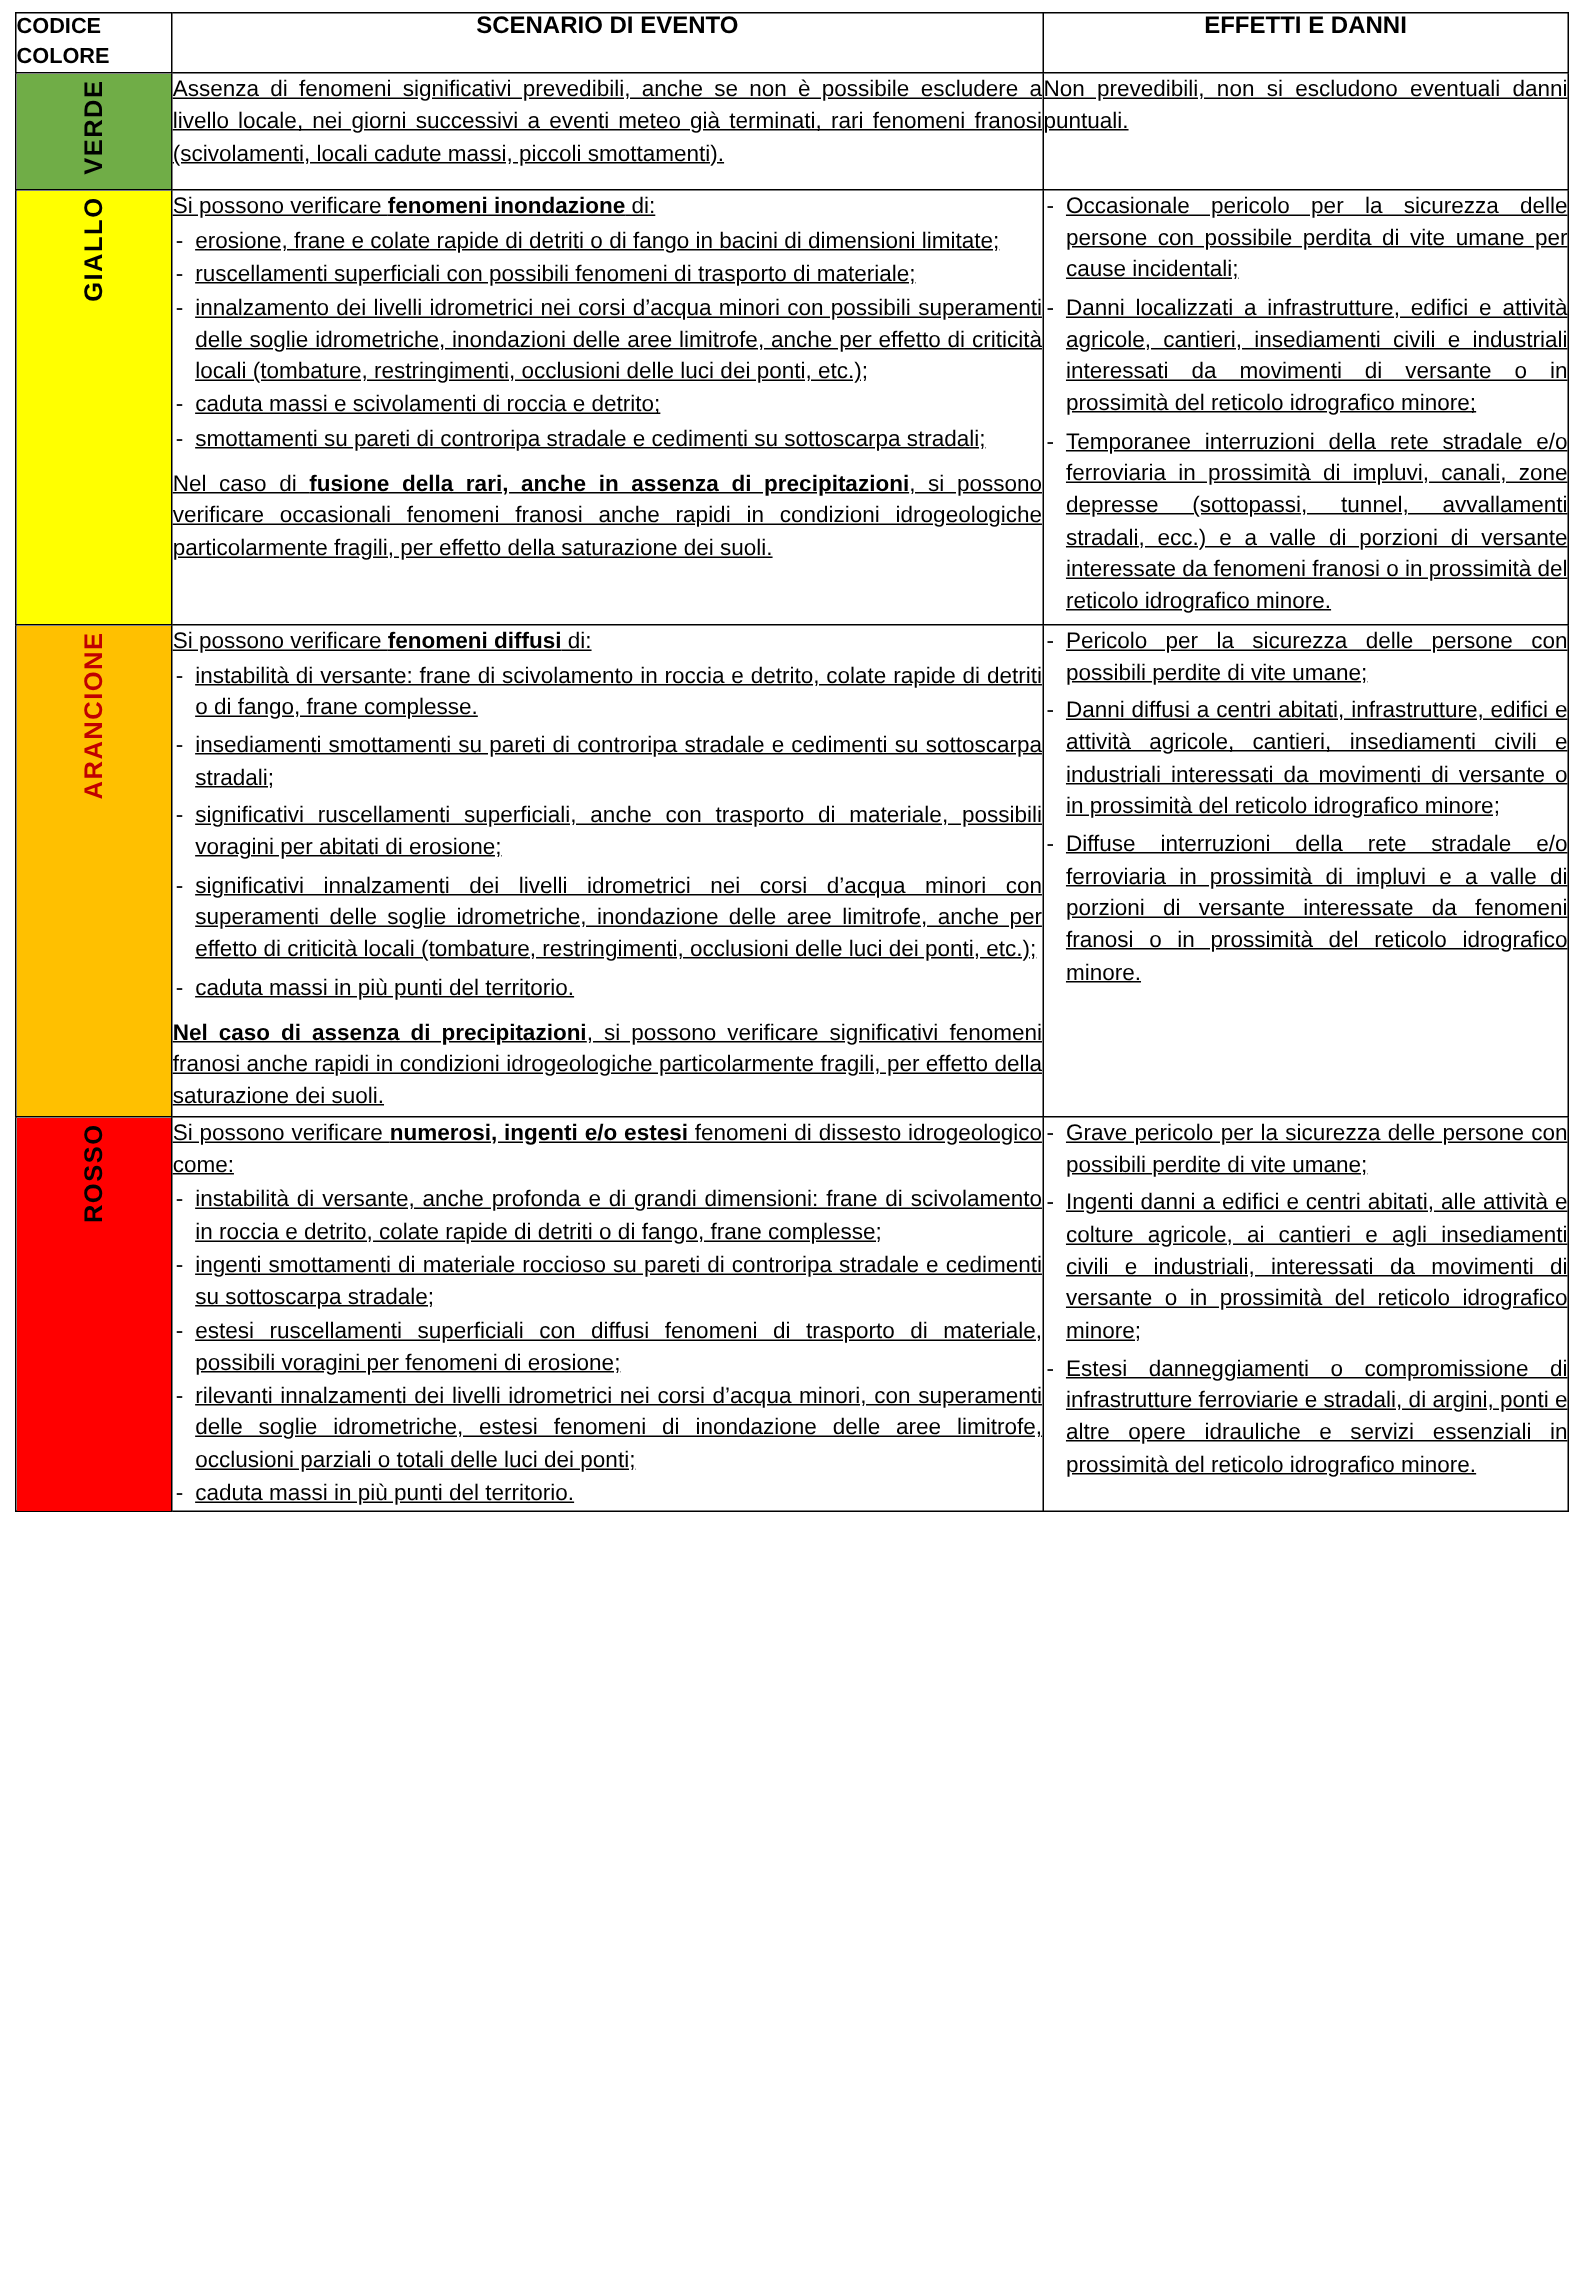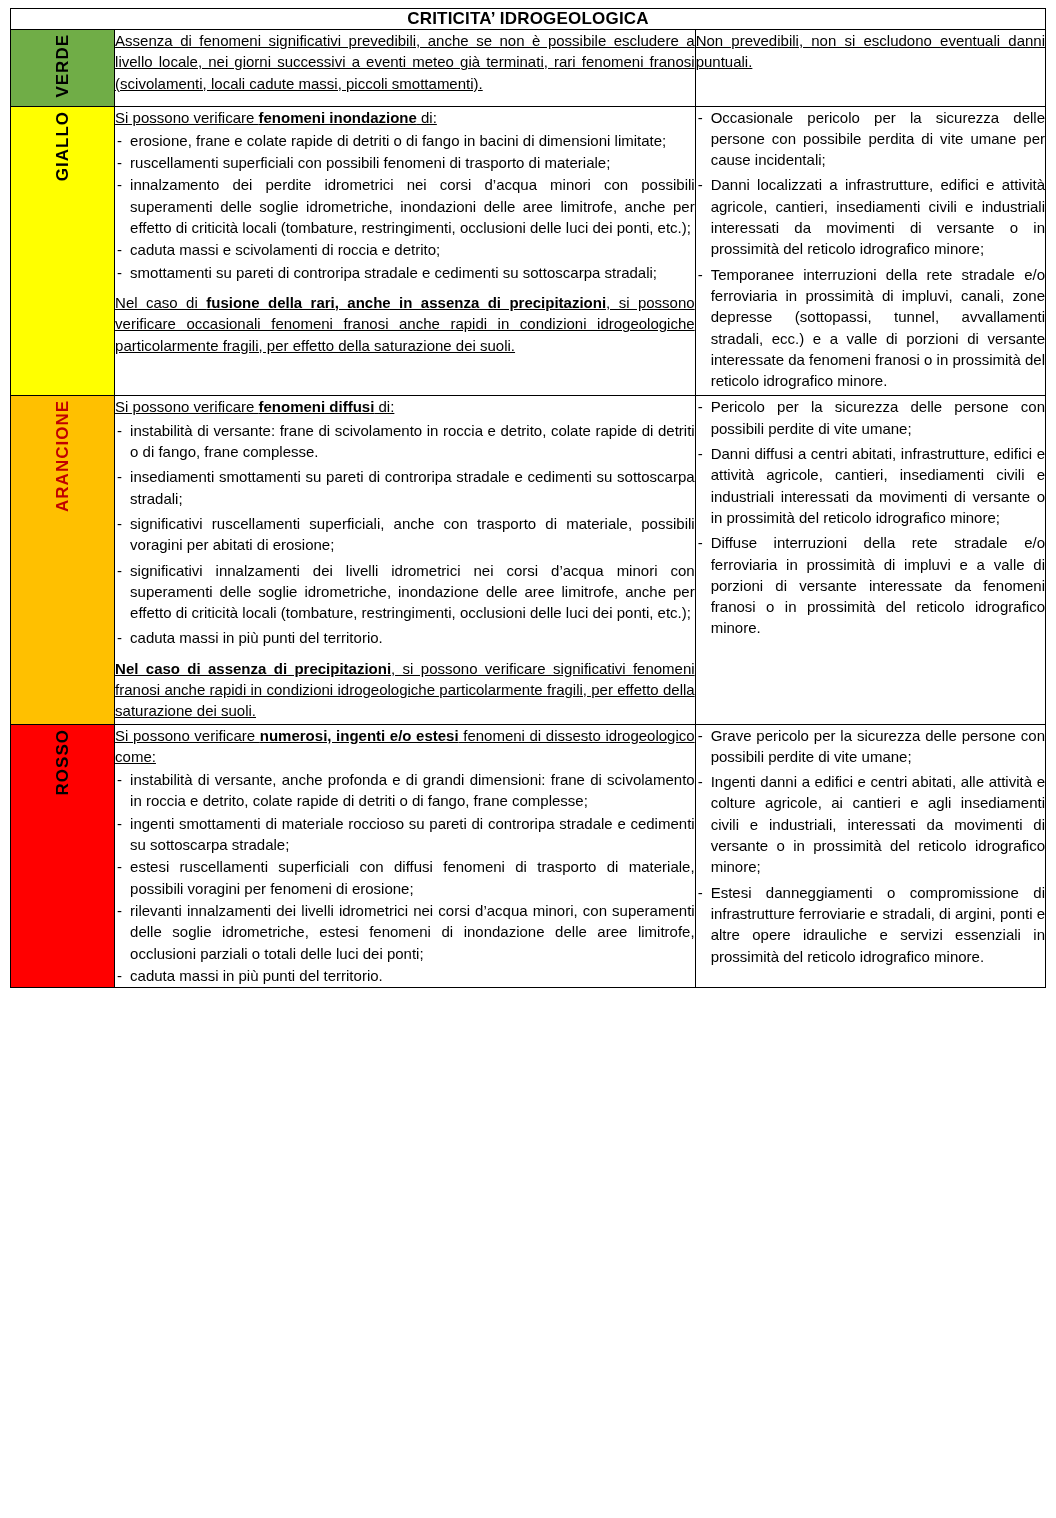--- a/index.html
+++ b/index.html
@@ -88,20 +88,21 @@
   ul.dash {
     list-style: none;
     margin: 0;
     padding: 0;
   }
   ul.dash li {
     position: relative;
     padding-left: 15px;
     margin: 0 0 1px 0;
     text-align: justify;
+    text-decoration: underline;
   }
   ul.dash li:before {
     content: "-";
     position: absolute;
     left: 2px;
     top: 0;
   }
   ul.dash.spaced li {
     margin-bottom: 4px;
   }
@@ -113,21 +114,23 @@
 
 <div class="page">
   <table class="criticita">
     <colgroup>
       <col class="col-code">
       <col class="col-scen">
       <col class="col-eff">
     </colgroup>
     <tbody>
       <tr>
-        <td class="title-cell" colspan="3">CRITICITA’ IDROGEOLOGICA</td>
+        <td class="head-cell head-code">CODICE COLORE</td>
+        <td class="head-cell">SCENARIO DI EVENTO</td>
+        <td class="head-cell">EFFETTI E DANNI</td>
       </tr>
 
       <tr>
         <td class="color-cell c-verde">
           <span class="vert-label">VERDE</span>
         </td>
         <td class="content small-pad">
           <p>Assenza di fenomeni significativi prevedibili, anche se non è possibile escludere a livello locale, nei giorni successivi a eventi meteo già terminati, rari fenomeni franosi (scivolamenti, locali cadute massi, piccoli smottamenti).</p>
         </td>
         <td class="content small-pad">
@@ -137,21 +140,21 @@
 
       <tr>
         <td class="color-cell c-giallo">
           <span class="vert-label">GIALLO</span>
         </td>
         <td class="content">
           <p><span>Si possono verificare </span><b>fenomeni inondazione</b><span> di:</span></p>
           <ul class="dash">
             <li>erosione, frane e colate rapide di detriti o di fango in bacini di dimensioni limitate;</li>
             <li>ruscellamenti superficiali con possibili fenomeni di trasporto di materiale;</li>
-            <li>innalzamento dei perdite idrometrici nei corsi d’acqua minori con possibili superamenti delle soglie idrometriche, inondazioni delle aree limitrofe, anche per effetto di criticità locali (tombature, restringimenti, occlusioni delle luci dei ponti, etc.);</li>
+            <li>innalzamento dei livelli idrometrici nei corsi d’acqua minori con possibili superamenti delle soglie idrometriche, inondazioni delle aree limitrofe, anche per effetto di criticità locali (tombature, restringimenti, occlusioni delle luci dei ponti, etc.);</li>
             <li>caduta massi e scivolamenti di roccia e detrito;</li>
             <li>smottamenti su pareti di controripa stradale e cedimenti su sottoscarpa stradali;</li>
           </ul>
           <p class="gap"><span>Nel caso di </span><b>fusione della rari, anche in assenza di precipitazioni</b><span>, si possono verificare occasionali fenomeni franosi anche rapidi in condizioni idrogeologiche particolarmente fragili, per effetto della saturazione dei suoli.</span></p>
         </td>
         <td class="content">
           <ul class="dash spaced">
             <li>Occasionale pericolo per la sicurezza delle persone con possibile perdita di vite umane per cause incidentali;</li>
             <li>Danni localizzati a infrastrutture, edifici e attività agricole, cantieri, insediamenti civili e industriali interessati da movimenti di versante o in prossimità del reticolo idrografico minore;</li>
             <li>Temporanee interruzioni della rete stradale e/o ferroviaria in prossimità di impluvi, canali, zone depresse (sottopassi, tunnel, avvallamenti stradali, ecc.) e a valle di porzioni di versante interessate da fenomeni franosi o in prossimità del reticolo idrografico minore.</li>

